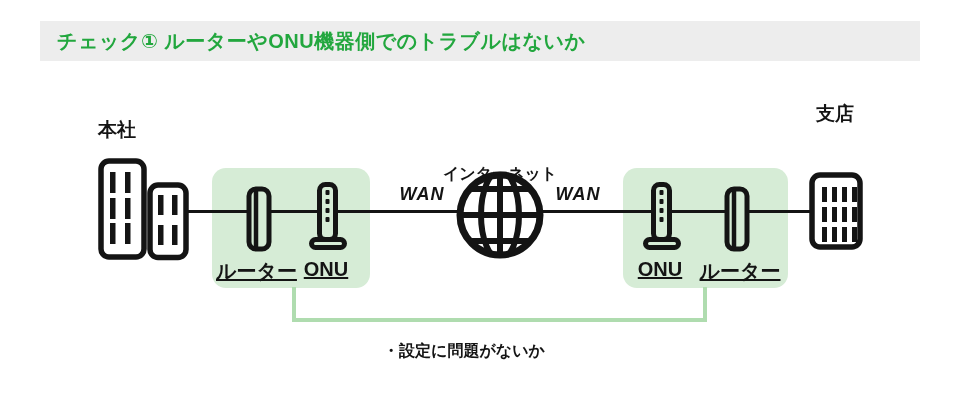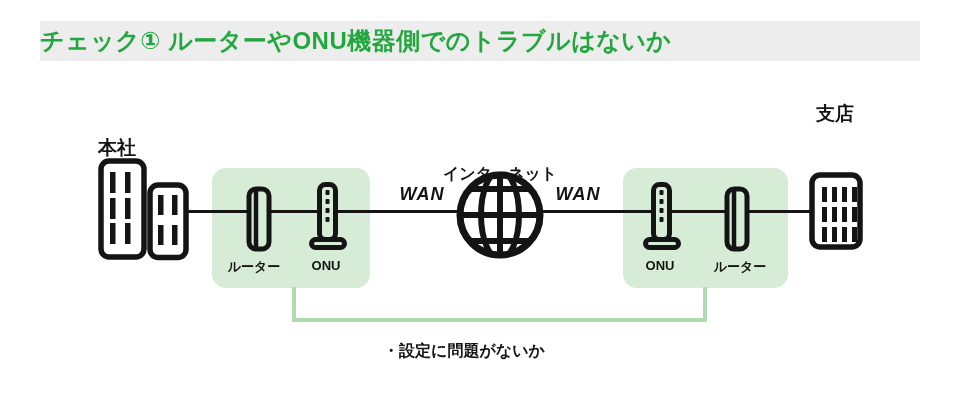--- a/index.html
+++ b/index.html
@@ -14,26 +14,26 @@
     width:960px;height:415px;background:#ffffff;overflow:hidden;
     font-family:"Liberation Sans","DejaVu Sans",sans-serif;color:var(--ink);
   }
   .stage{position:relative;width:960px;height:415px;background:#ffffff;}
 
   .banner{
     position:absolute;left:40px;top:21px;width:880px;height:40px;
     background:var(--banner-bg);display:flex;align-items:center;
   }
   .banner-text{
-    font-size:24px;font-weight:700;color:var(--accent);
+    padding-left:17px;font-size:20px;font-weight:700;color:var(--accent);
     letter-spacing:0.5px;white-space:nowrap;
   }
 
   .site-label{position:absolute;font-size:19px;font-weight:700;color:var(--ink);white-space:nowrap;}
-  .hq-label{left:98px;top:135px;}
+  .hq-label{left:98px;top:117px;}
   .branch-label{left:816px;top:101px;}
 
   .green-box{
     position:absolute;top:168px;height:120px;background:var(--box-fill);
     border-radius:14px;z-index:1;
   }
   .left-box{left:212px;width:158px;}
   .right-box{left:623px;width:165px;}
 
   .main-line{
@@ -49,22 +49,22 @@
   .onu-left{left:306px;top:177px;}
   .onu-right{left:640px;top:177px;}
   .globe-icon{left:453px;top:168px;}
 
   .stroke-ink{stroke:currentColor;fill:none;}
   .fill-white{fill:#ffffff;}
   .fill-box{fill:var(--box-fill);}
   .fill-ink{fill:currentColor;stroke:none;}
 
   .device-label{
-    position:absolute;top:258px;z-index:4;font-size:13px;font-weight:700;
-    text-align:center;color:var(--ink);white-space:nowrap;
+    position:absolute;top:258px;z-index:4;font-size:20px;font-weight:700;
+    text-align:center;color:var(--ink);white-space:nowrap;text-decoration:underline;
   }
   .lbl-router-left{left:216px;width:76px;}
   .lbl-onu-left{left:300px;width:52px;}
   .lbl-onu-right{left:634px;width:52px;}
   .lbl-router-right{left:698px;width:84px;}
 
   .wan-label{
     position:absolute;top:184px;width:52px;z-index:4;font-size:18px;font-weight:700;
     text-align:center;letter-spacing:1px;color:var(--ink);font-style:italic;
   }

